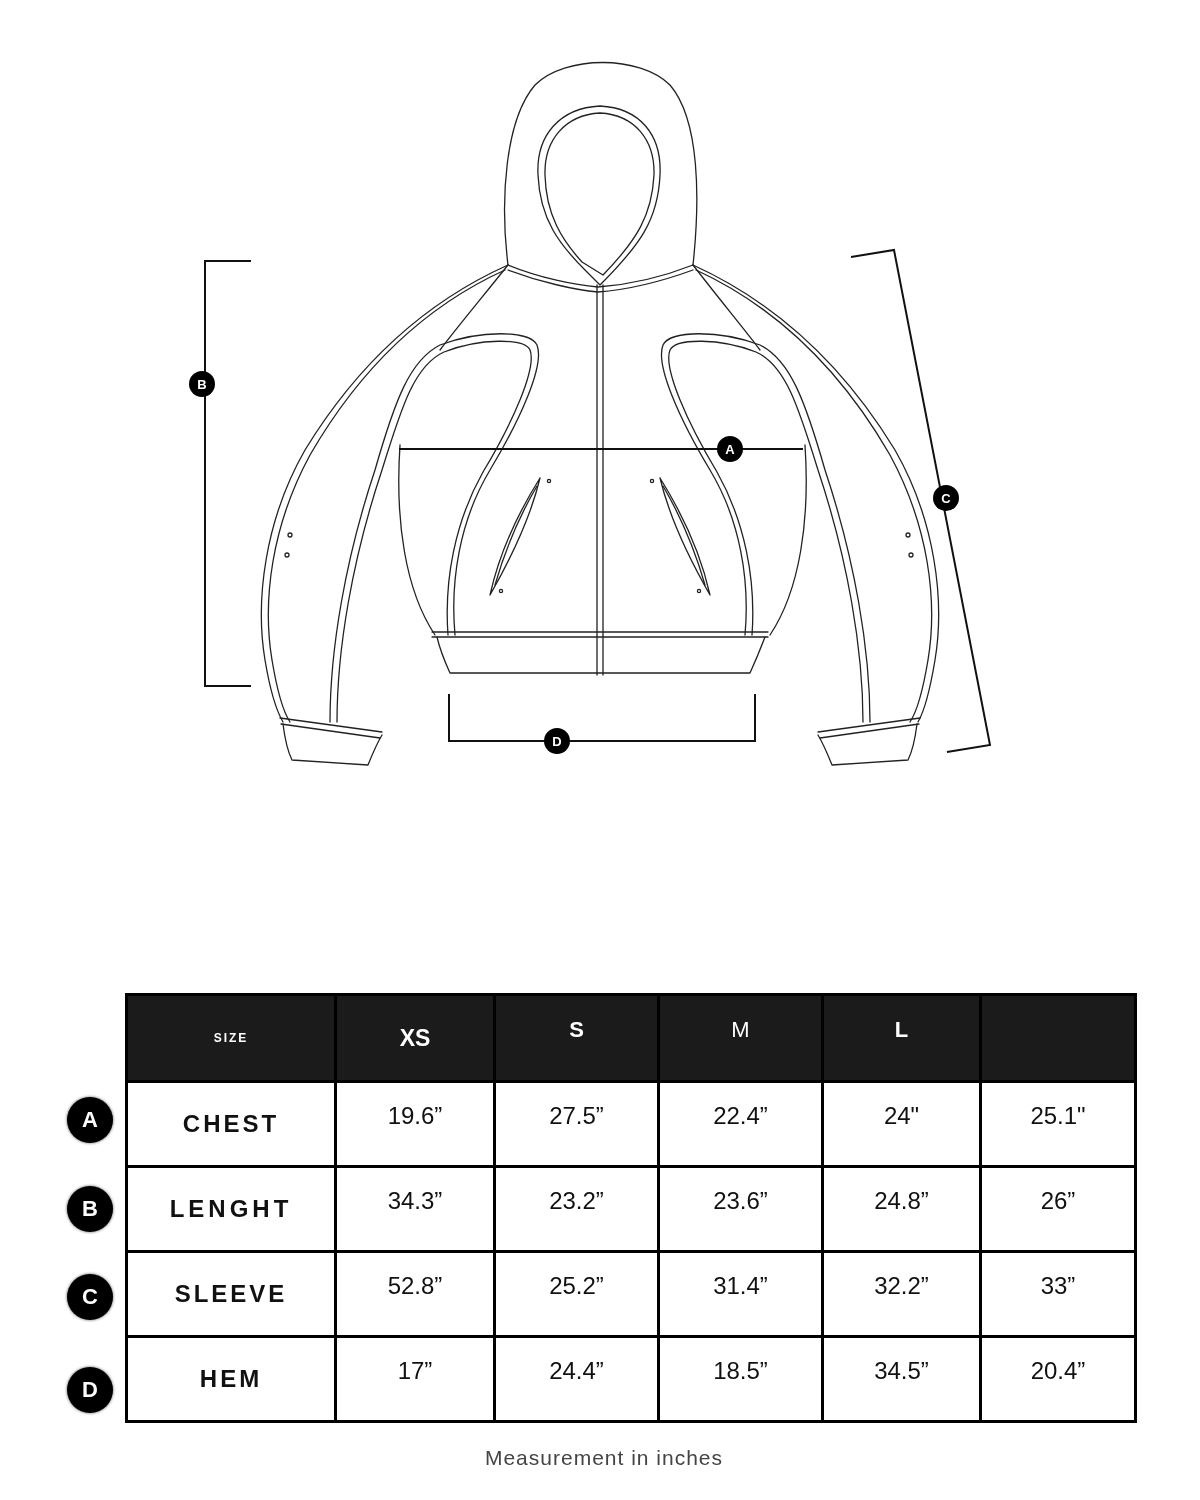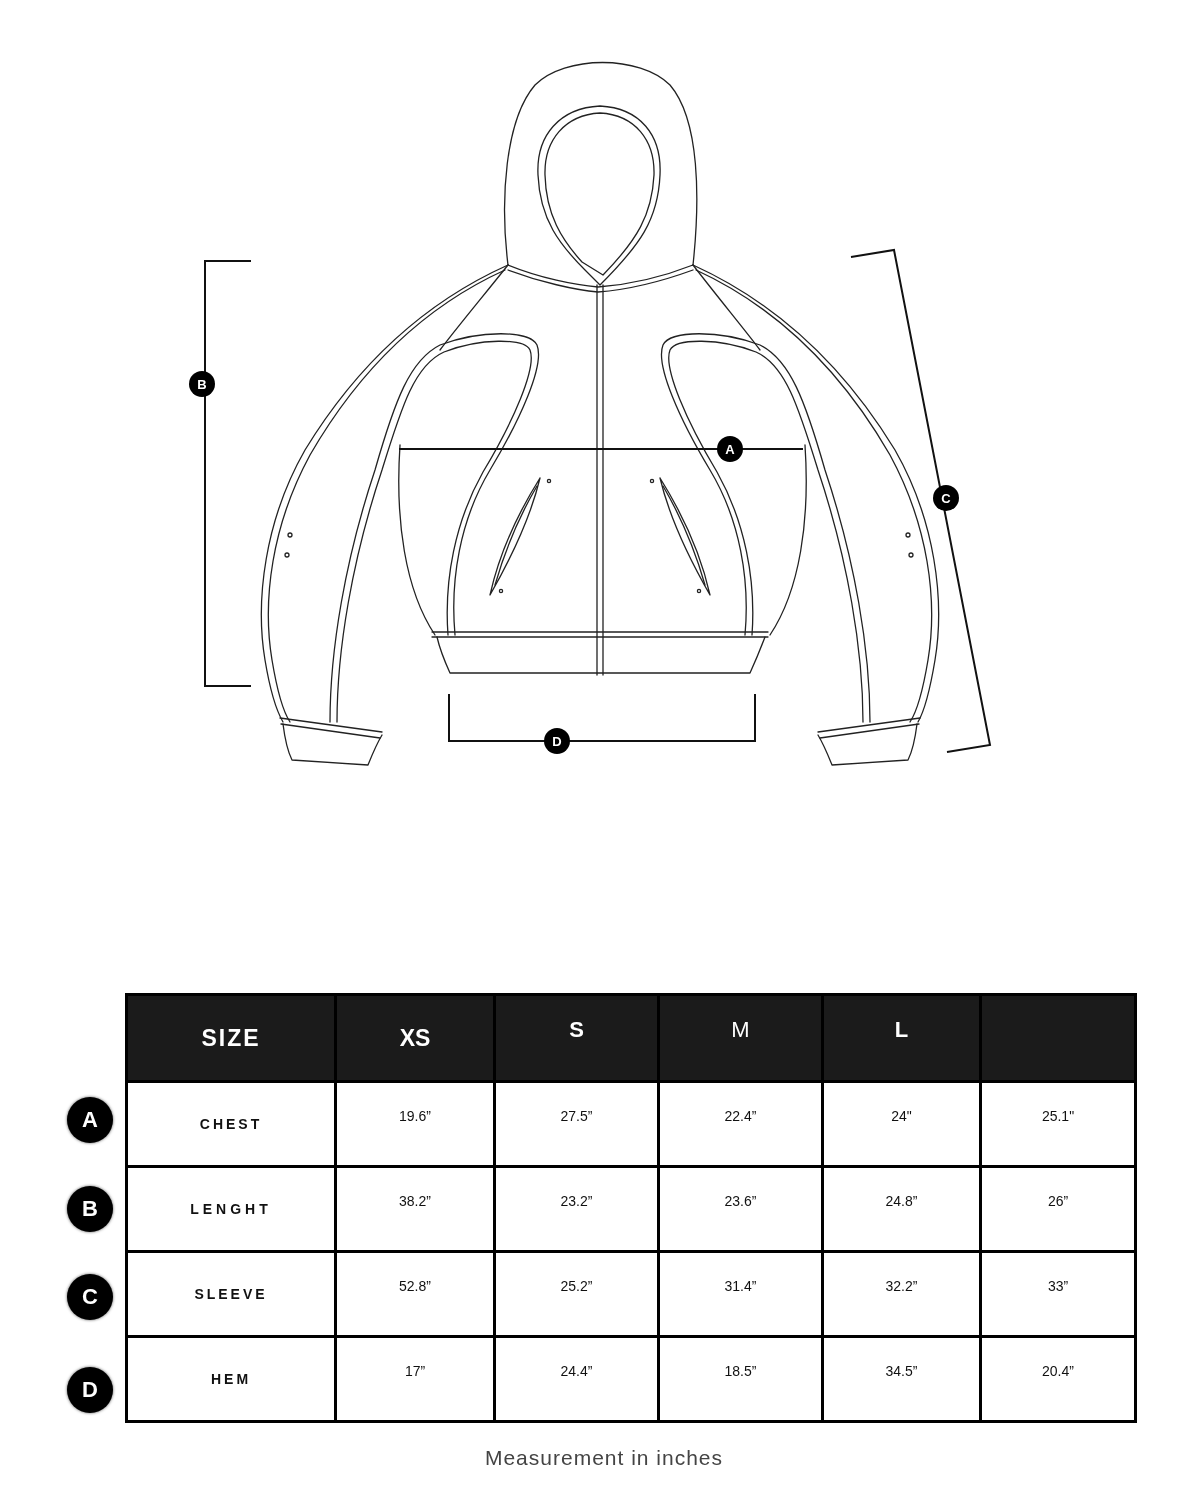--- a/index.html
+++ b/index.html
@@ -2,23 +2,23 @@
 <html><head>
   <meta charset="utf-8">
   <style>
     html, body { margin: 0; padding: 0; background: #ffffff; }
     body { width: 1200px; height: 1500px; position: relative; overflow: hidden; font-family: "Liberation Sans", sans-serif; }
     .diagram { position: absolute; left: 0; top: 0; width: 1200px; height: 800px; }
     .badge-txt { font-family: "Liberation Sans", sans-serif; font-size: 13px; font-weight: bold; fill: #ffffff; }
     .size-table { position: absolute; left: 125px; top: 993px; border-collapse: collapse; }
     .size-table td, .size-table th { border: 3px solid #000; text-align: center; padding: 0; }
     .size-table thead th { background: #1b1b1b; color: #fff; height: 84px; font-weight: bold; }
-    .size-table tbody td { height: 82px; color: #111; font-size: 14px; }
+    .size-table tbody td { height: 82px; color: #111; font-size: 24px; }
     .c0 { width: 206px; } .c1 { width: 156px; } .c2 { width: 161px; } .c3 { width: 161px; } .c4 { width: 155px; } .c5 { width: 152px; }
-    .h-size { font-size: 23px; letter-spacing: 2px; }
+    .h-size { font-size: 12px; letter-spacing: 2px; }
     .h-xs { font-size: 23px; }
     .h-s { font-size: 22px; }
     .h-m { font-size: 22px; font-weight: normal !important; }
     .h-l { font-size: 22px; }
     .rowlabel { font-weight: bold; font-size: 19px; letter-spacing: 3px; }
     .rl-b { letter-spacing: 4px; margin-left: 16px; }
     .row-badge { position: absolute; left: 67px; width: 46px; height: 46px; border-radius: 50%; background: #000; color: #fff; font-weight: bold; font-size: 22px; display: flex; align-items: center; justify-content: center; box-shadow: 0 0 3px #555; }
     .caption { position: absolute; left: 0; width: 1208px; top: 1446px; text-align: center; font-size: 21px; color: #444; letter-spacing: 1px; }
     .v-up { position: relative; top: -8px; }
   </style>
@@ -126,21 +126,21 @@
     <tr>
       <td class="c0 rowlabel">CHEST</td>
       <td><span class="v-up">19.6”</span></td>
       <td><span class="v-up">27.5”</span></td>
       <td><span class="v-up">22.4”</span></td>
       <td><span class="v-up">24"</span></td>
       <td><span class="v-up">25.1"</span></td>
     </tr>
     <tr>
       <td class="c0 rowlabel rl-b">LENGHT</td>
-      <td><span class="v-up">38.2”</span></td>
+      <td><span class="v-up">34.3”</span></td>
       <td><span class="v-up">23.2”</span></td>
       <td><span class="v-up">23.6”</span></td>
       <td><span class="v-up">24.8”</span></td>
       <td><span class="v-up">26”</span></td>
     </tr>
     <tr>
       <td class="c0 rowlabel">SLEEVE</td>
       <td><span class="v-up">52.8”</span></td>
       <td><span class="v-up">25.2”</span></td>
       <td><span class="v-up">31.4”</span></td>

